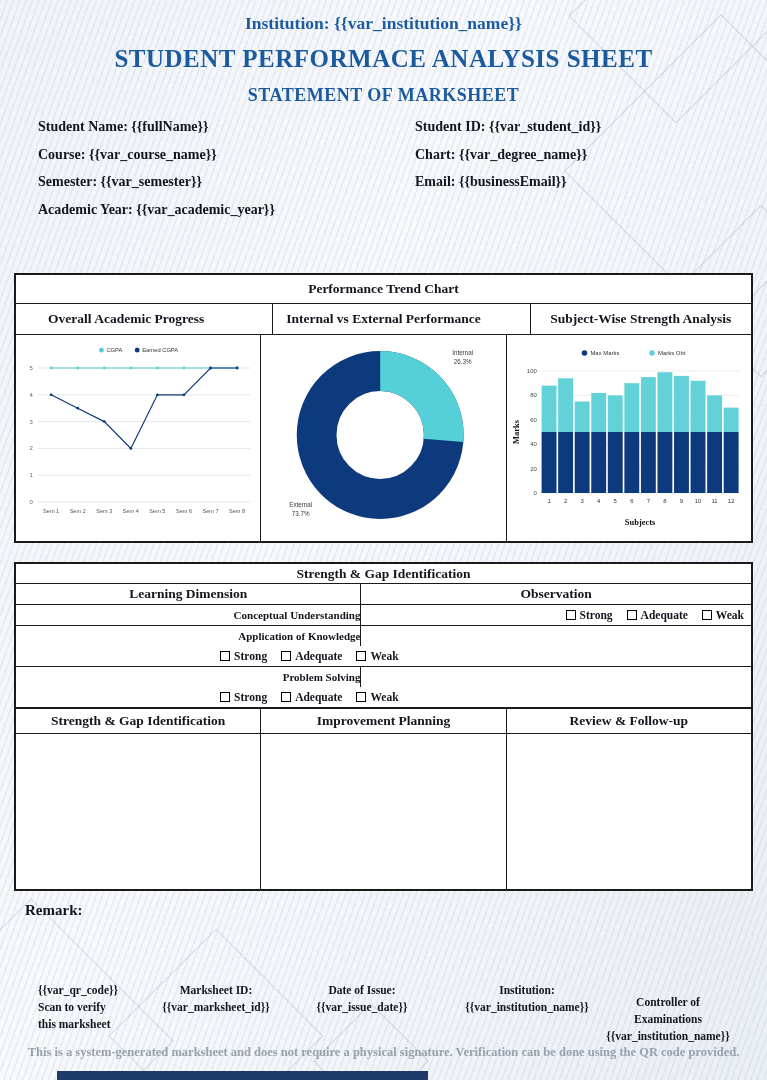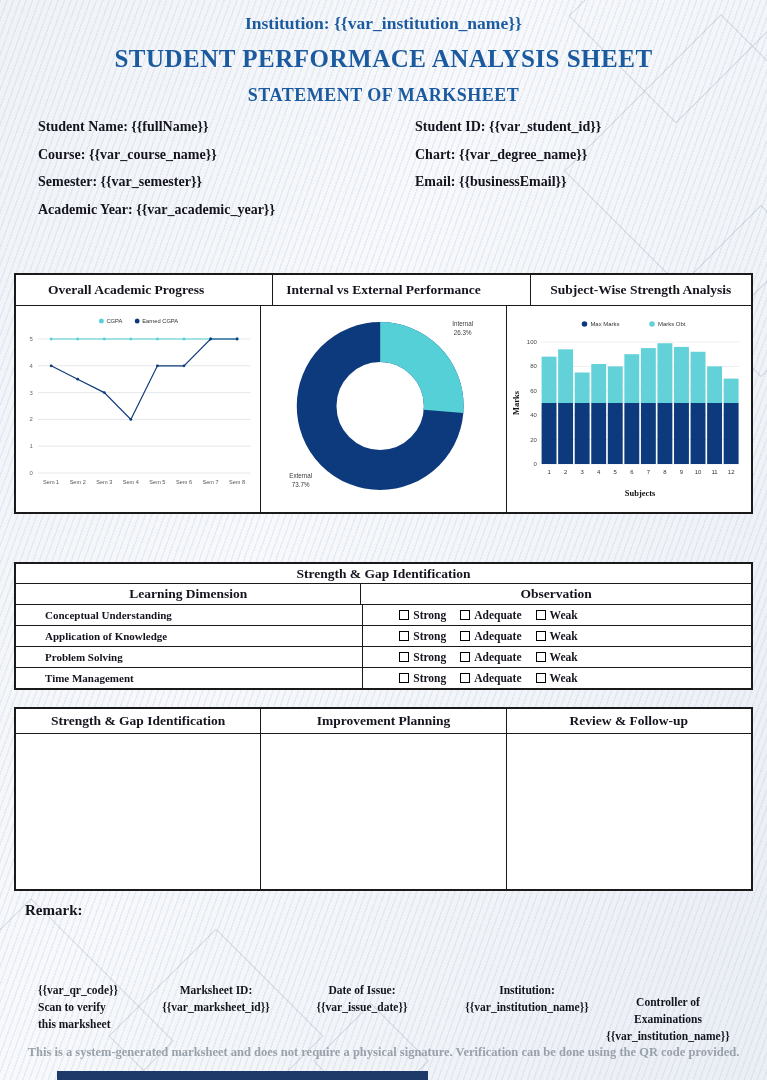--- a/index.html
+++ b/index.html
@@ -28,22 +28,22 @@
   .tt-cell{flex:1;position:relative;}
   .tt-cell + .tt-cell{border-left:1.5px solid #1a1a1a;}
   .tt-cell svg{display:block;width:100%;height:100%;}
   .strength-table{top:562px;}
   .st-title{height:19px;line-height:19px;text-align:center;font-size:13.5px;font-weight:bold;border-bottom:1.5px solid #1a1a1a;}
   .st-head{display:flex;border-bottom:1.5px solid #1a1a1a;}
   .st-head div{height:20px;line-height:20px;text-align:center;font-size:13.5px;font-weight:bold;}
   .st-c1{width:47%;border-right:1.5px solid #1a1a1a;box-sizing:border-box;}
   .st-c2{width:53%;}
   .st-row{display:flex;}
-  .st-row + .st-row{border-top:1.5px solid #1a1a1a;}
-  .st-row div{height:20px;line-height:20px;text-align:left;margin-left:29px;}
+  .st-row + .st-row{border-top:1.5px solid #1a1a1a;flex-direction:column;}
+  .st-row div{height:20px;line-height:20px;text-align:right;}
   .st-row .st-c1{font-size:11px;font-weight:bold;}
   .st-row .st-c2{font-size:11.5px;font-weight:bold;}
   .cbx{display:inline-block;width:8px;height:8px;border:1.3px solid #000;margin-right:4px;vertical-align:-1px;background:#fff;}
   .opt{margin:0 7px;}
   .plan-table{top:707px;}
   .pt-heads{display:flex;border-bottom:1.5px solid #1a1a1a;}
   .pt-heads div{flex:1;height:24px;line-height:24px;text-align:center;font-size:13.5px;font-weight:bold;}
   .pt-heads div + div{border-left:1.5px solid #1a1a1a;}
   .pt-body{display:flex;height:155px;}
   .pt-body div{flex:1;}
@@ -76,20 +76,21 @@
       <div>Semester: {{var_semester}}</div>
       <div>Academic Year: {{var_academic_year}}</div>
     </div>
   <div class="info-col info-right" id="info-right">
       <div>Student ID: {{var_student_id}}</div>
       <div>Chart: {{var_degree_name}}</div>
       <div>Email: {{businessEmail}}</div>
     </div>
 
   <div class="tbl trend-table">
+    <div class="tt-title">Performance Trend Chart</div>
     <div class="tt-heads" id="trend-heads">
         <div>Overall Academic Progress</div>
         <div>Internal vs External Performance</div>
         <div>Subject-Wise Strength Analysis</div>
       </div>
     <div class="tt-charts">
       <div class="tt-cell">
           <svg id="chart-line" viewBox="0 0 246 206" preserveAspectRatio="none">
             <line x1="22" y1="167" x2="236" y2="167" stroke="#e4e7ec" stroke-width="1"></line>
             <text x="17" y="169" font-size="6" fill="#666" text-anchor="end" font-family="&quot;Liberation Sans&quot;, sans-serif">0</text>

